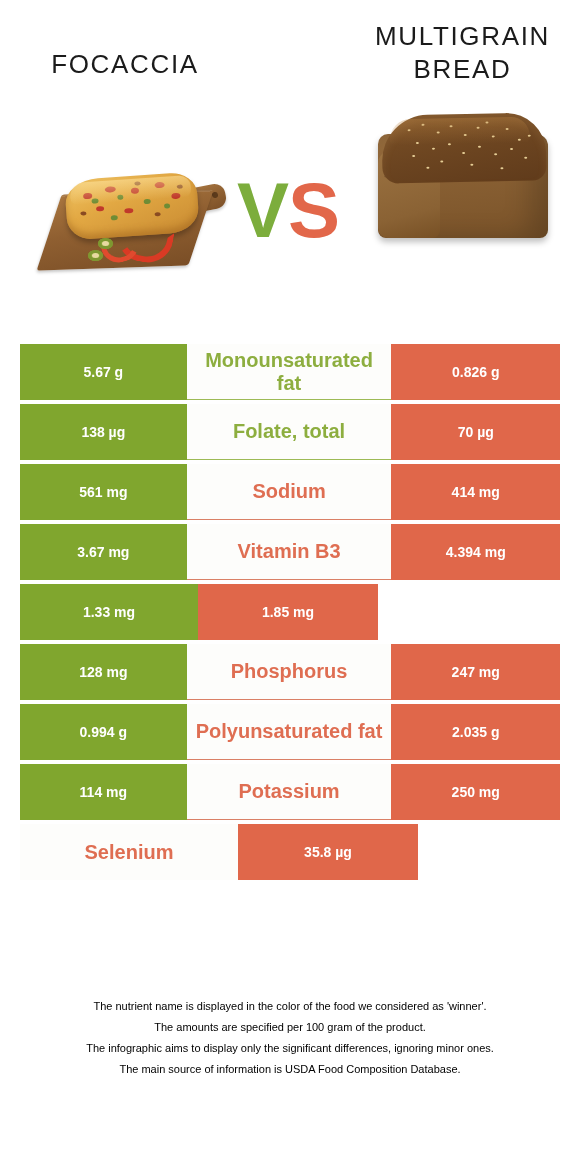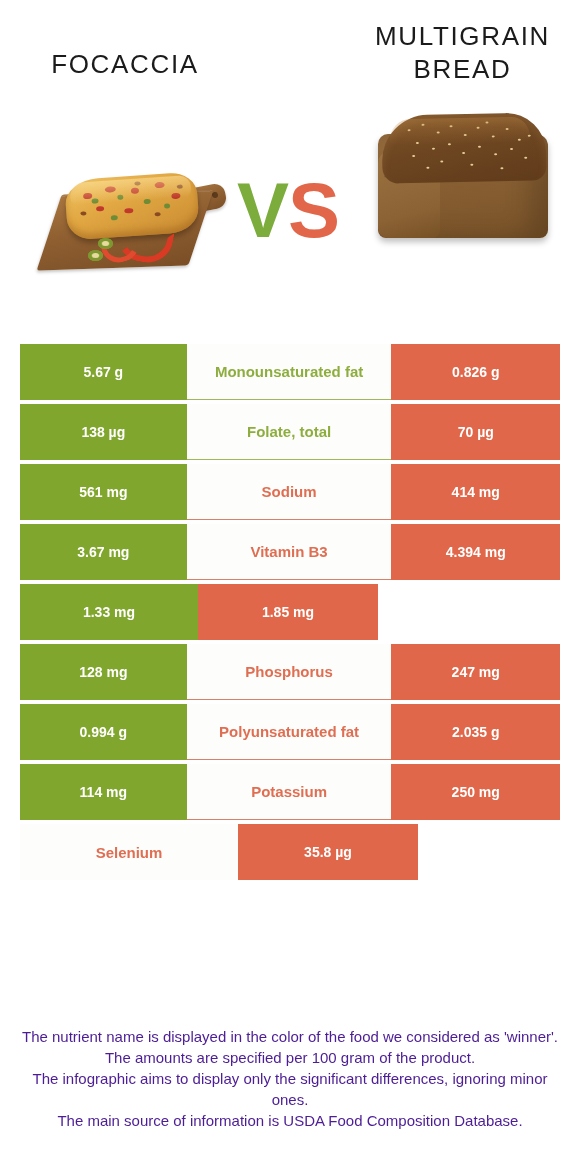--- a/index.html
+++ b/index.html
@@ -264,46 +264,45 @@
     box-sizing: border-box;
   }
   .cell-left {
     width: 178px;
     background: #80A62E;
     color: #ffffff;
   }
   .cell-mid {
     width: 218px;
     background: #fdfdfb;
-    font-size: 15px;
+    font-size: 20px;
     font-weight: 700;
     text-align: center;
     padding: 0 6px;
   }
   .cell-right {
     width: 180px;
     background: #E0674A;
     color: #ffffff;
   }
   .row.win-left  .cell-mid { color: #8DAE3F; border-bottom: 1px solid #9DBA55; }
   .row.win-right .cell-mid { color: #DF6E52; border-bottom: 1px solid #DA8066; }
   .row:last-child .cell-mid { border-bottom: none; }
 
   
   .footer {
     position: absolute;
     left: 20px;
     top: 996px;
     width: 540px;
     text-align: center;
-    font-size: 15px;
+    font-size: 11px;
     line-height: 21px;
-    color: #4c1d95;
+    color: #000000;
     font-family: "Liberation Sans", sans-serif;
-    margin-top: 30px;
   }
   .footer p { margin: 0; }
 </style>
 </head>
 <body>
 
 <div class="header">
   <div class="title title-left">Focaccia</div>
   <div class="title title-right">Multigrain bread</div>
 

